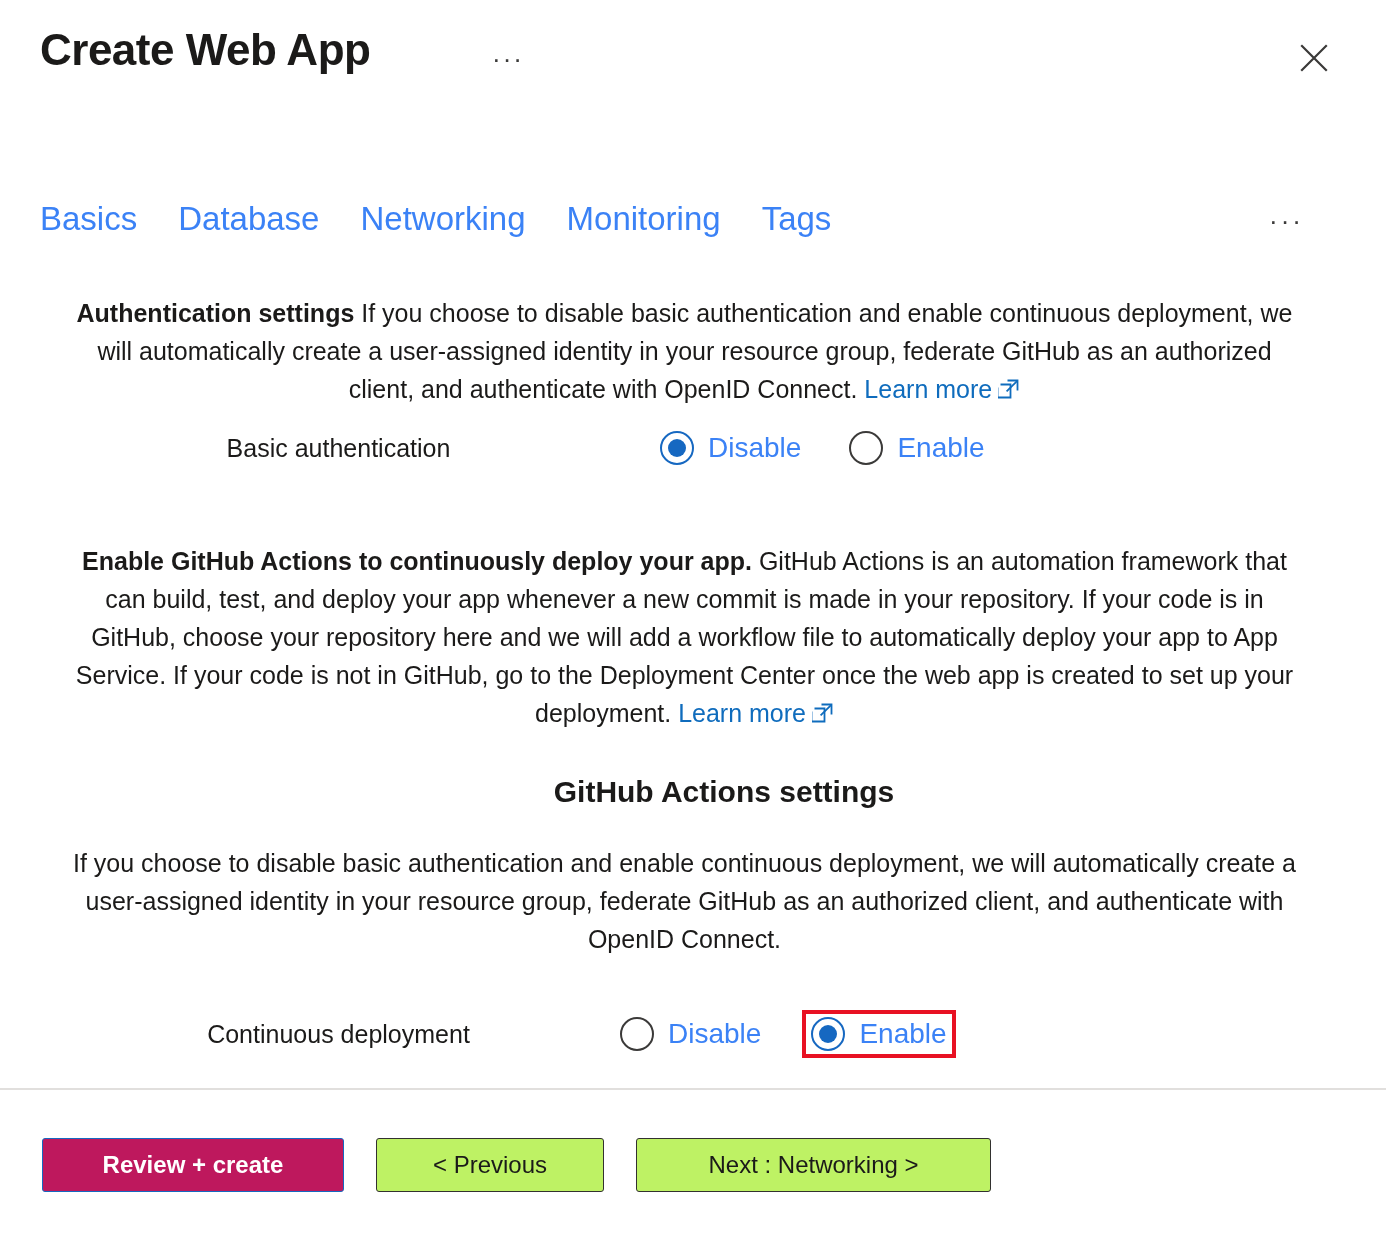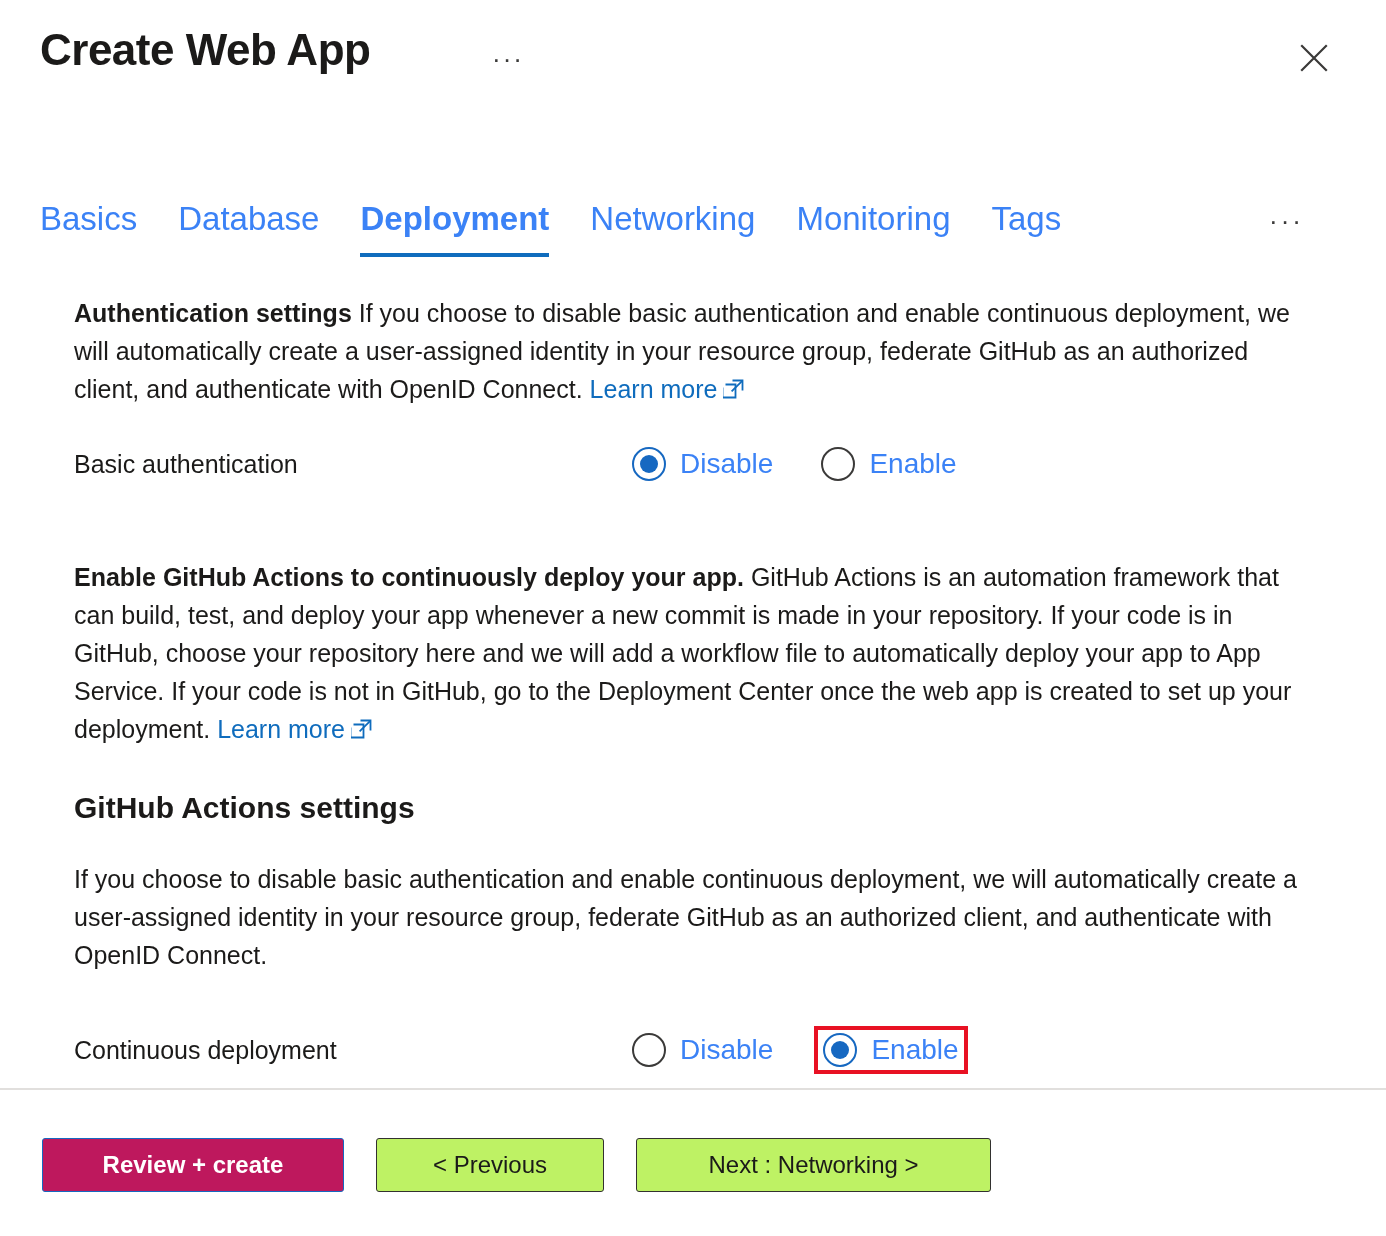--- a/index.html
+++ b/index.html
@@ -98,23 +98,24 @@
     letter-spacing: 3px;
     color: #3b3a39;
     cursor: pointer;
     user-select: none;
     line-height: 1;
   }
 
   
   .content {
     position: absolute;
-    left: 12px;
+    left: 0;
     top: 276px;
     right: 0;
+    text-align: center;
   }
   .para {
     margin: 0 40px 0 62px;
     font-size: 25px;
     line-height: 38px;
     color: #1b1a19;
     max-width: 1245px;
   }
   .para.auth { padding-top: 18px; }
   .strong { font-weight: 700; }
@@ -256,38 +257,37 @@
   <div class="close-btn">
     <svg width="30" height="30" viewBox="0 0 30 30">
       <path d="M3 3 L27 27 M27 3 L3 27" stroke="#3b3a39" stroke-width="2.2" fill="none" stroke-linecap="square"></path>
     </svg>
   </div>
 </div>
 
 <div class="tabs">
   <div class="tab">Basics</div>
   <div class="tab">Database</div>
-  <div class="tab selected">Deployment</div>
   <div class="tab">Networking</div>
   <div class="tab">Monitoring</div>
   <div class="tab">Tags</div>
   <div class="tabs-overflow">···</div>
 </div>
 
 <div class="content">
 
   <p class="para auth">
     <span class="strong">Authentication settings</span><span> If you choose to disable basic authentication and enable continuous deployment, we will automatically create a user-assigned identity in your resource group, federate GitHub as an authorized client, and authenticate with OpenID Connect. </span><a class="link">Learn more</a><span class="ext-icon"><svg width="22" height="22" viewBox="0 0 22 22">
           <path d="M2.5 6.5 h10 v13 h-13 v-10" fill="none" stroke="#0f6cbd" stroke-width="1.8"></path>
           <path d="M9.5 2.5 h10 v10" fill="none" stroke="#0f6cbd" stroke-width="1.8"></path>
           <path d="M19.3 2.8 L8.6 13.4" fill="none" stroke="#0f6cbd" stroke-width="1.8"></path>
         </svg></span>
   </p>
 
-  <div class="field-row" style="margin-top:32px;">
+  <div class="field-row" style="margin-top:16px;gap:40px;">
     <div class="field-label">Basic authentication</div>
     <div class="radio-group">
       <div class="radio-option checked">
         <span class="radio-mark"></span>
         <span class="radio-text">Disable</span>
       </div>
       <div class="radio-option">
         <span class="radio-mark"></span>
         <span class="radio-text">Enable</span>
       </div>

